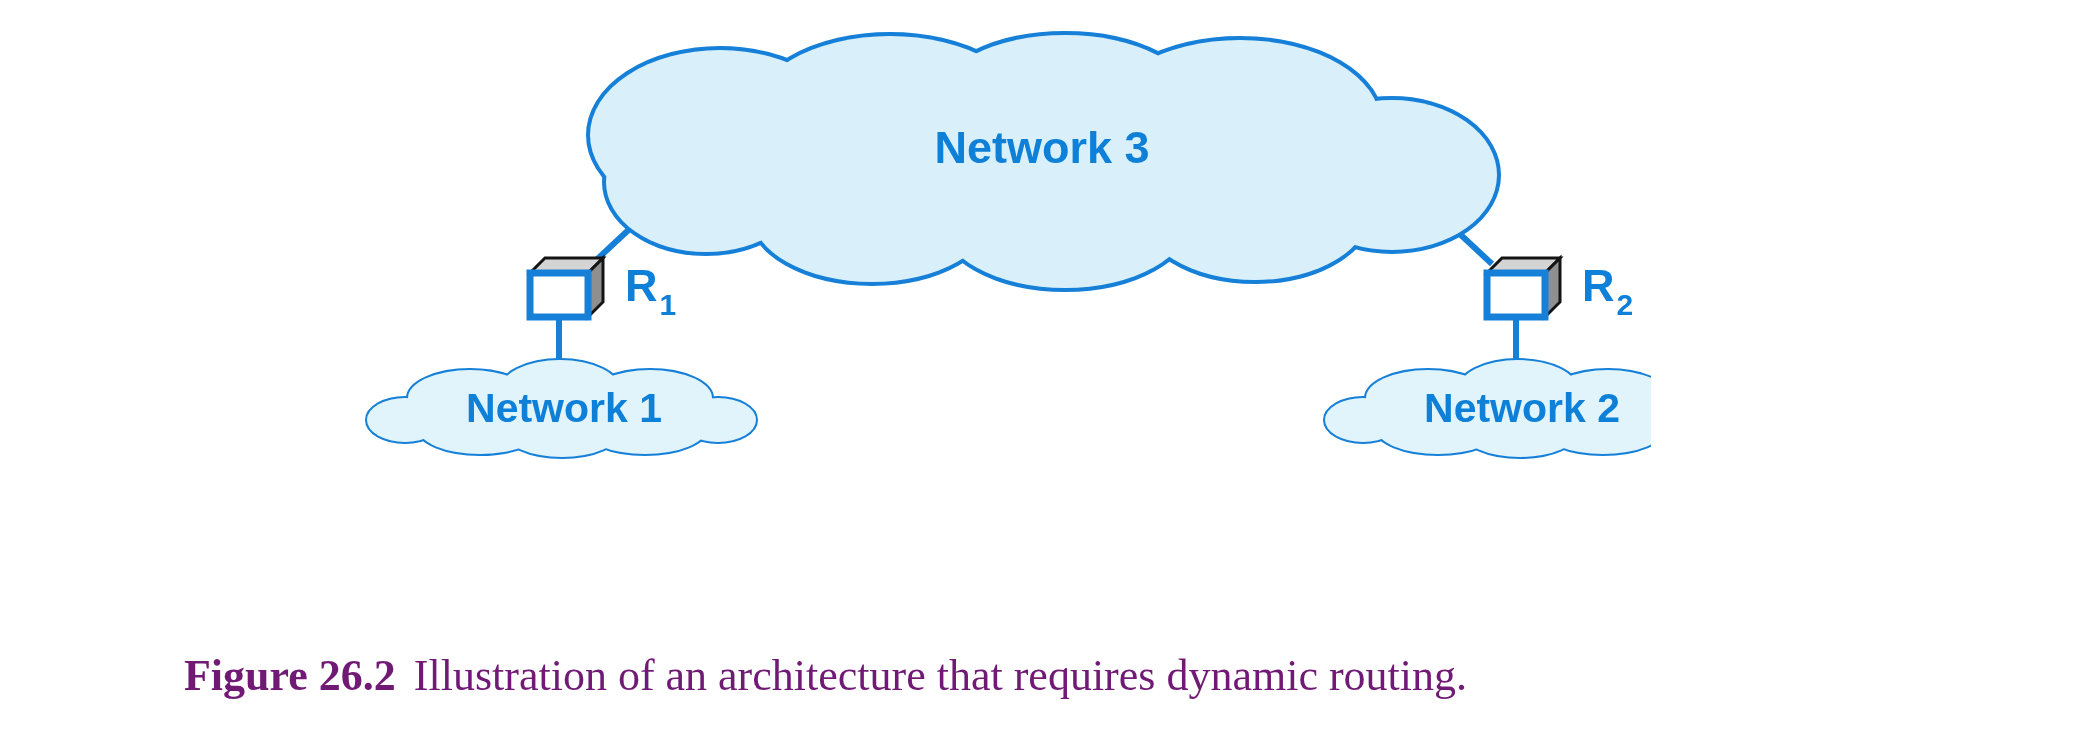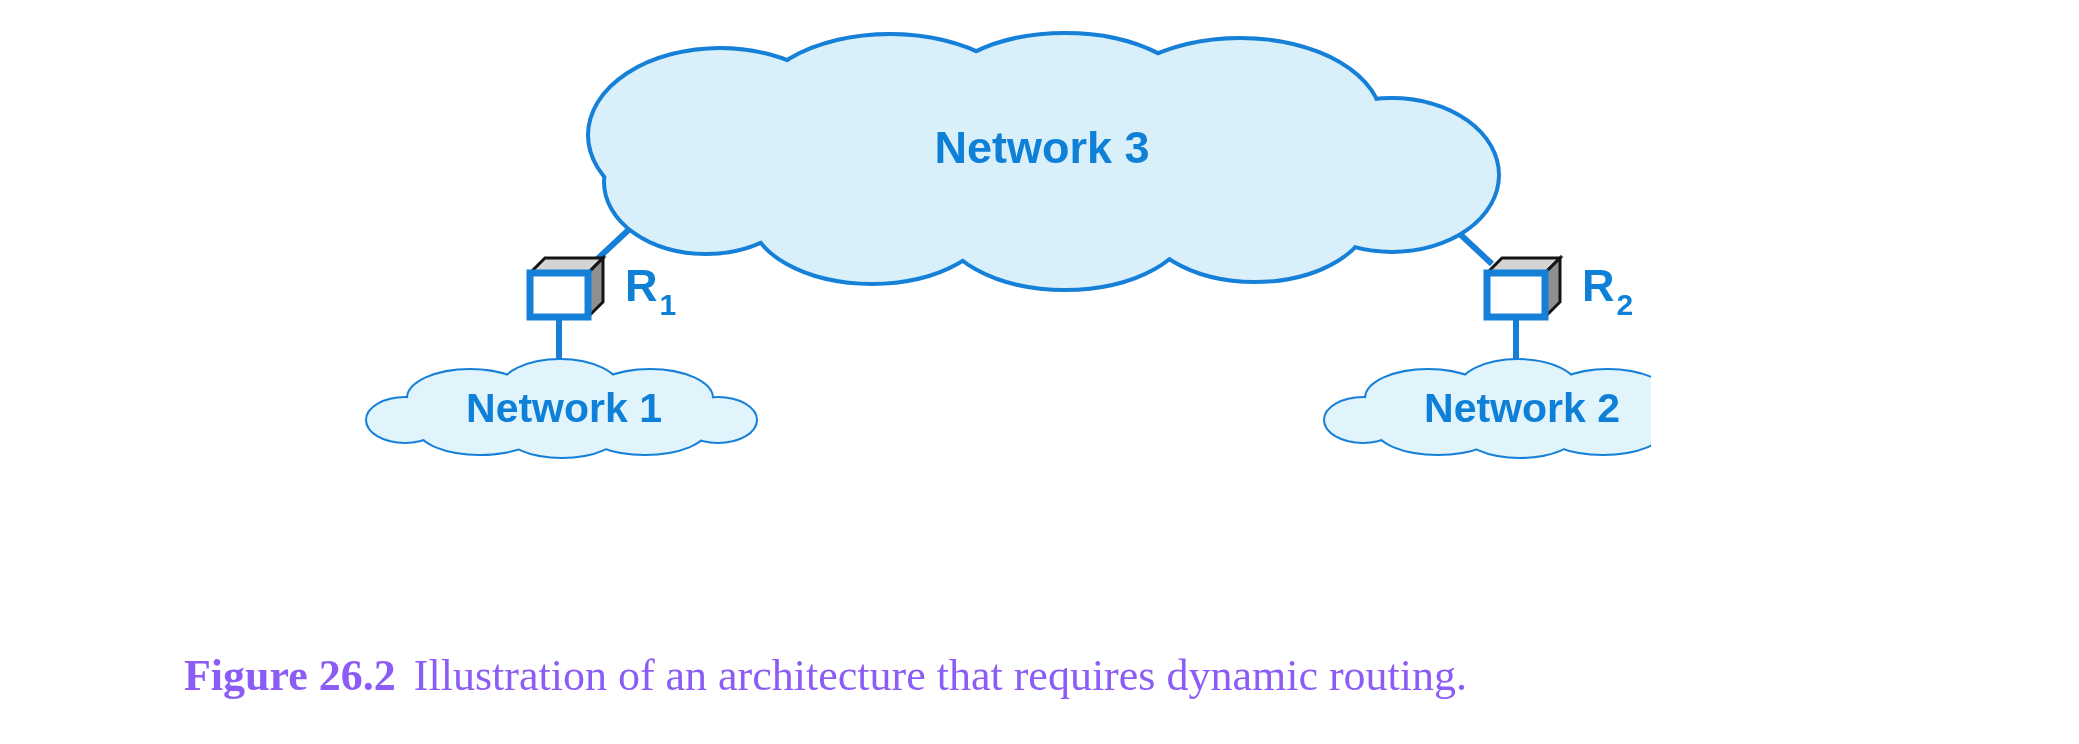--- a/index.html
+++ b/index.html
@@ -36,21 +36,21 @@
   .router-front { stroke-width: 7; }
   .router-top, .router-side { stroke-width: 3; stroke-linejoin: miter; }
   .caption {
     position: absolute;
     left: 0;
     right: 0;
     top: 650px;
     text-align: center;
     font-family: "Liberation Serif", serif;
     font-size: 44px;
-    color: #8b5cf6;
+    color: #701a75;
     white-space: nowrap;
   }
   .caption-label { font-weight: bold; margin-right: 18px; }
 </style>
 </head>
 <body>
 
 <div class="stage">
 
   <svg class="diagram-svg" width="2079" height="744" viewBox="0 0 2079 744" xmlns="http://www.w3.org/2000/svg">

